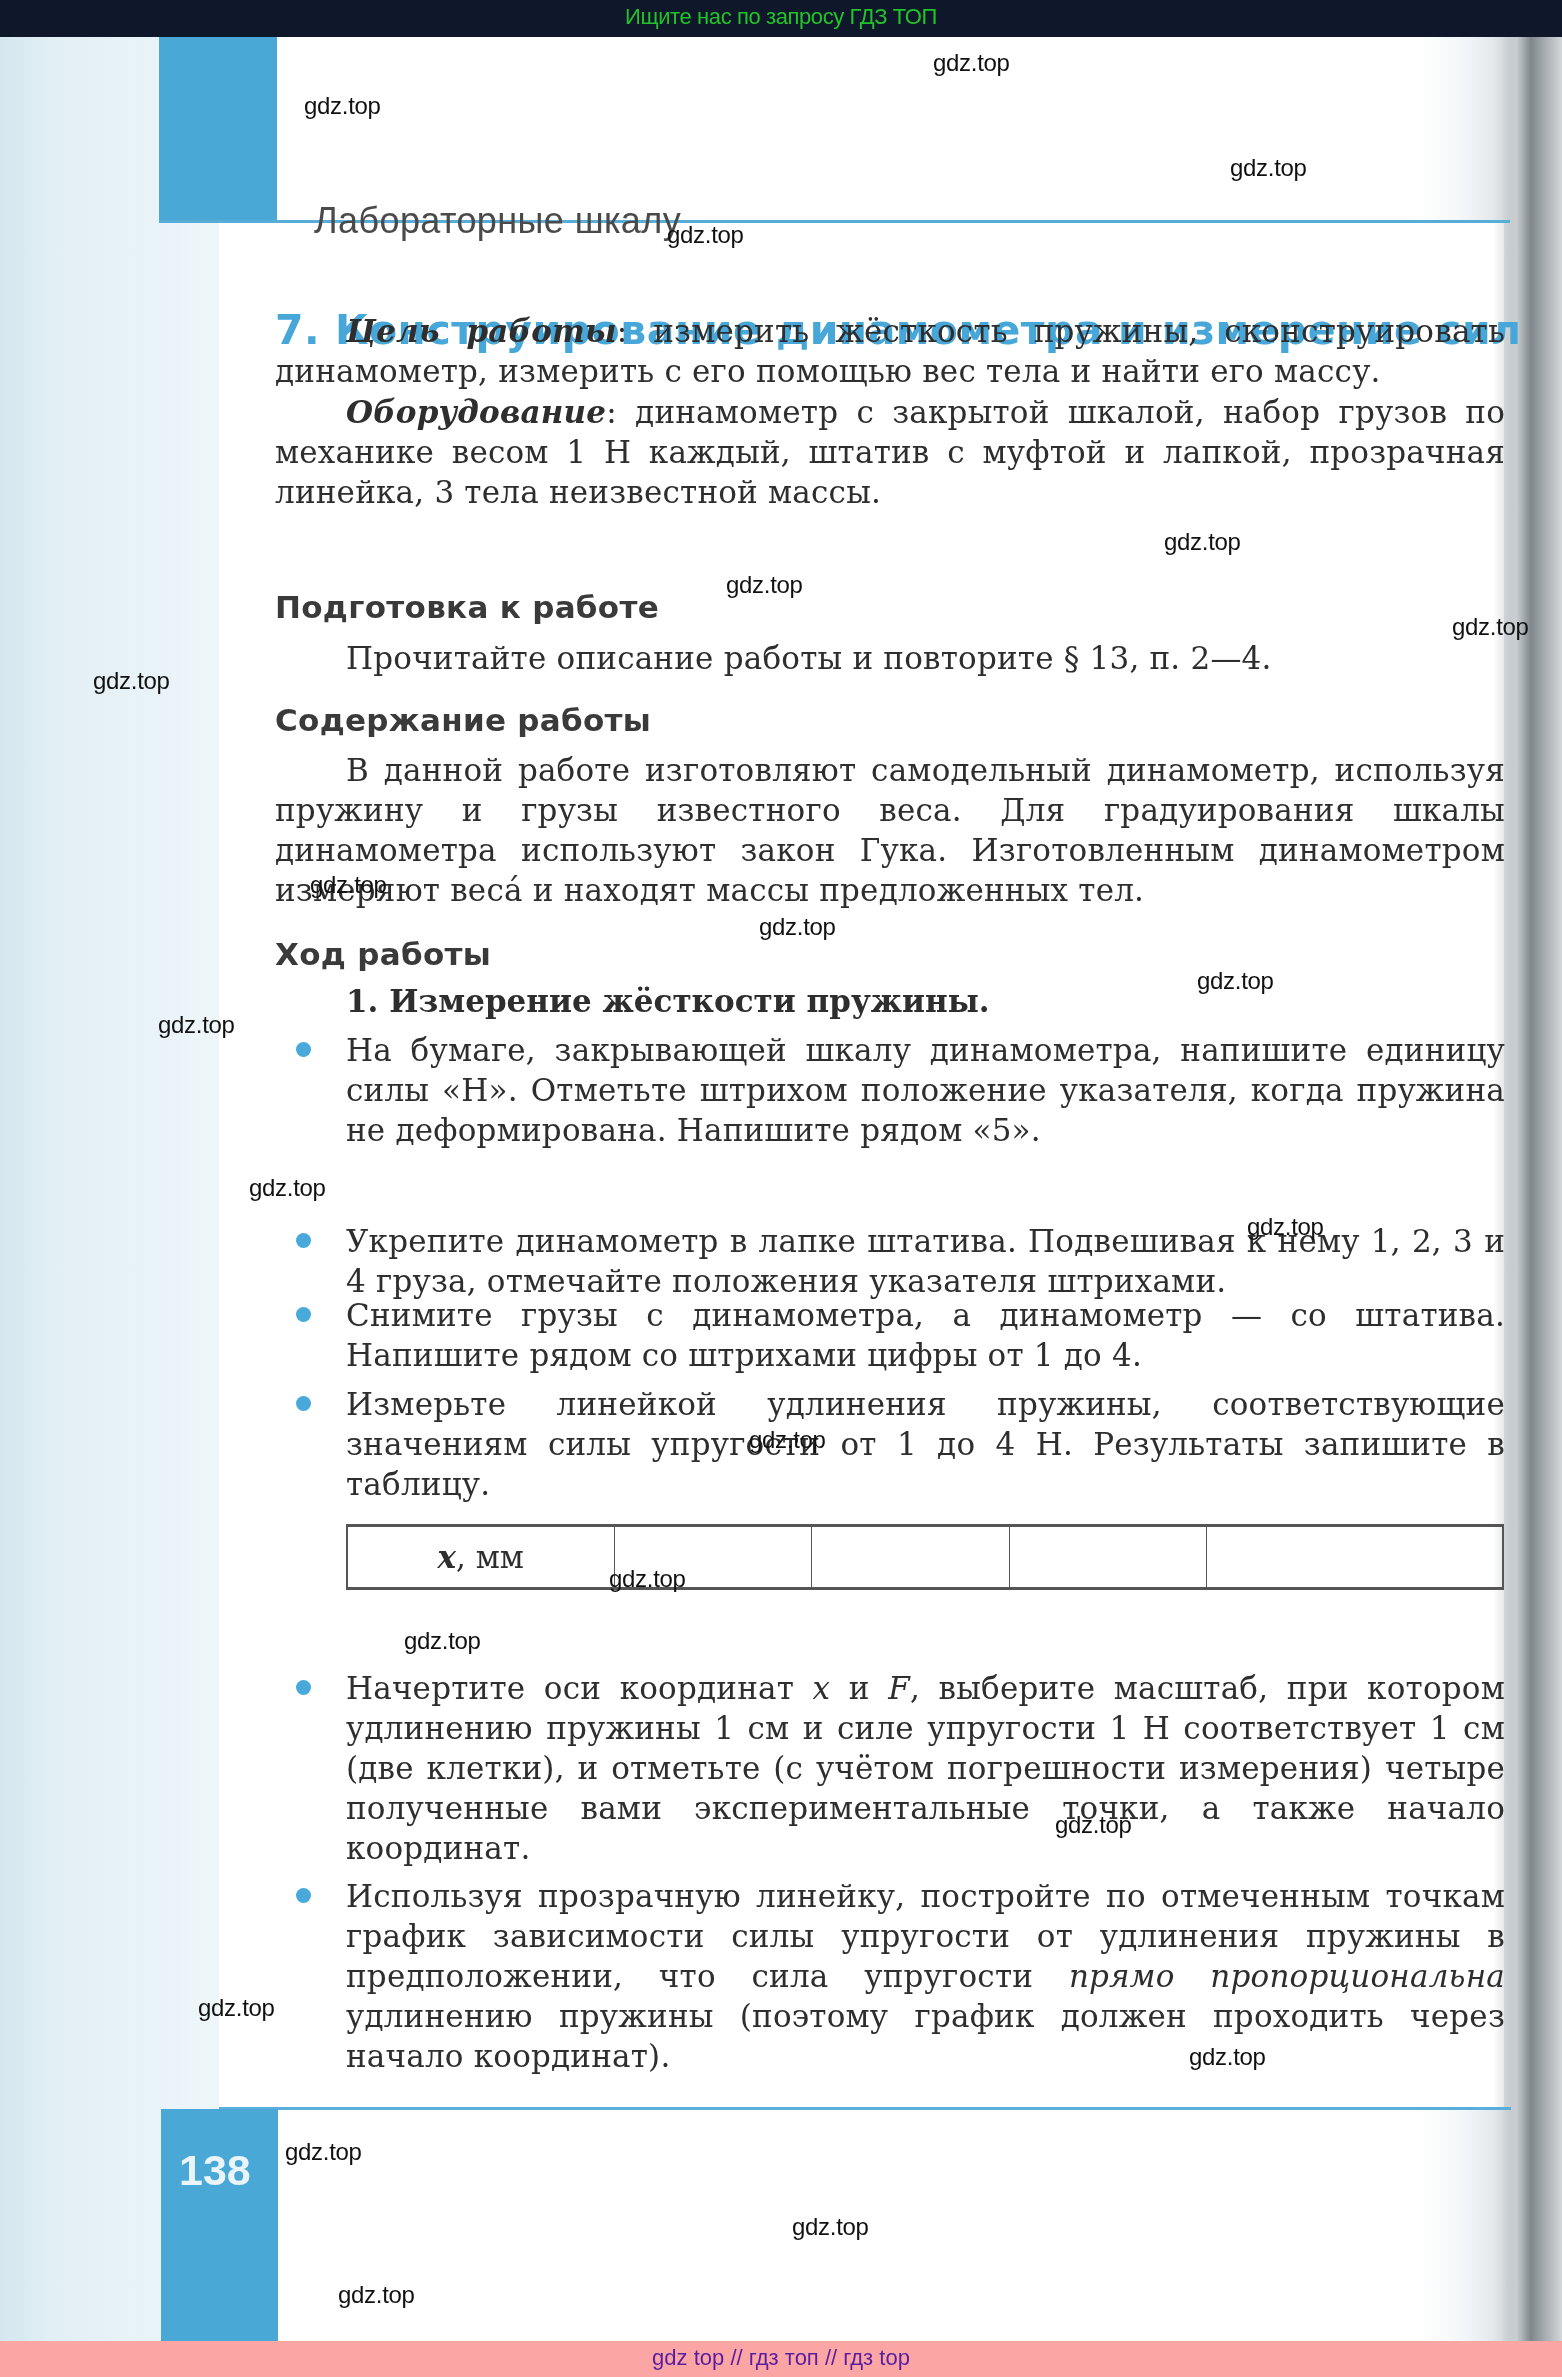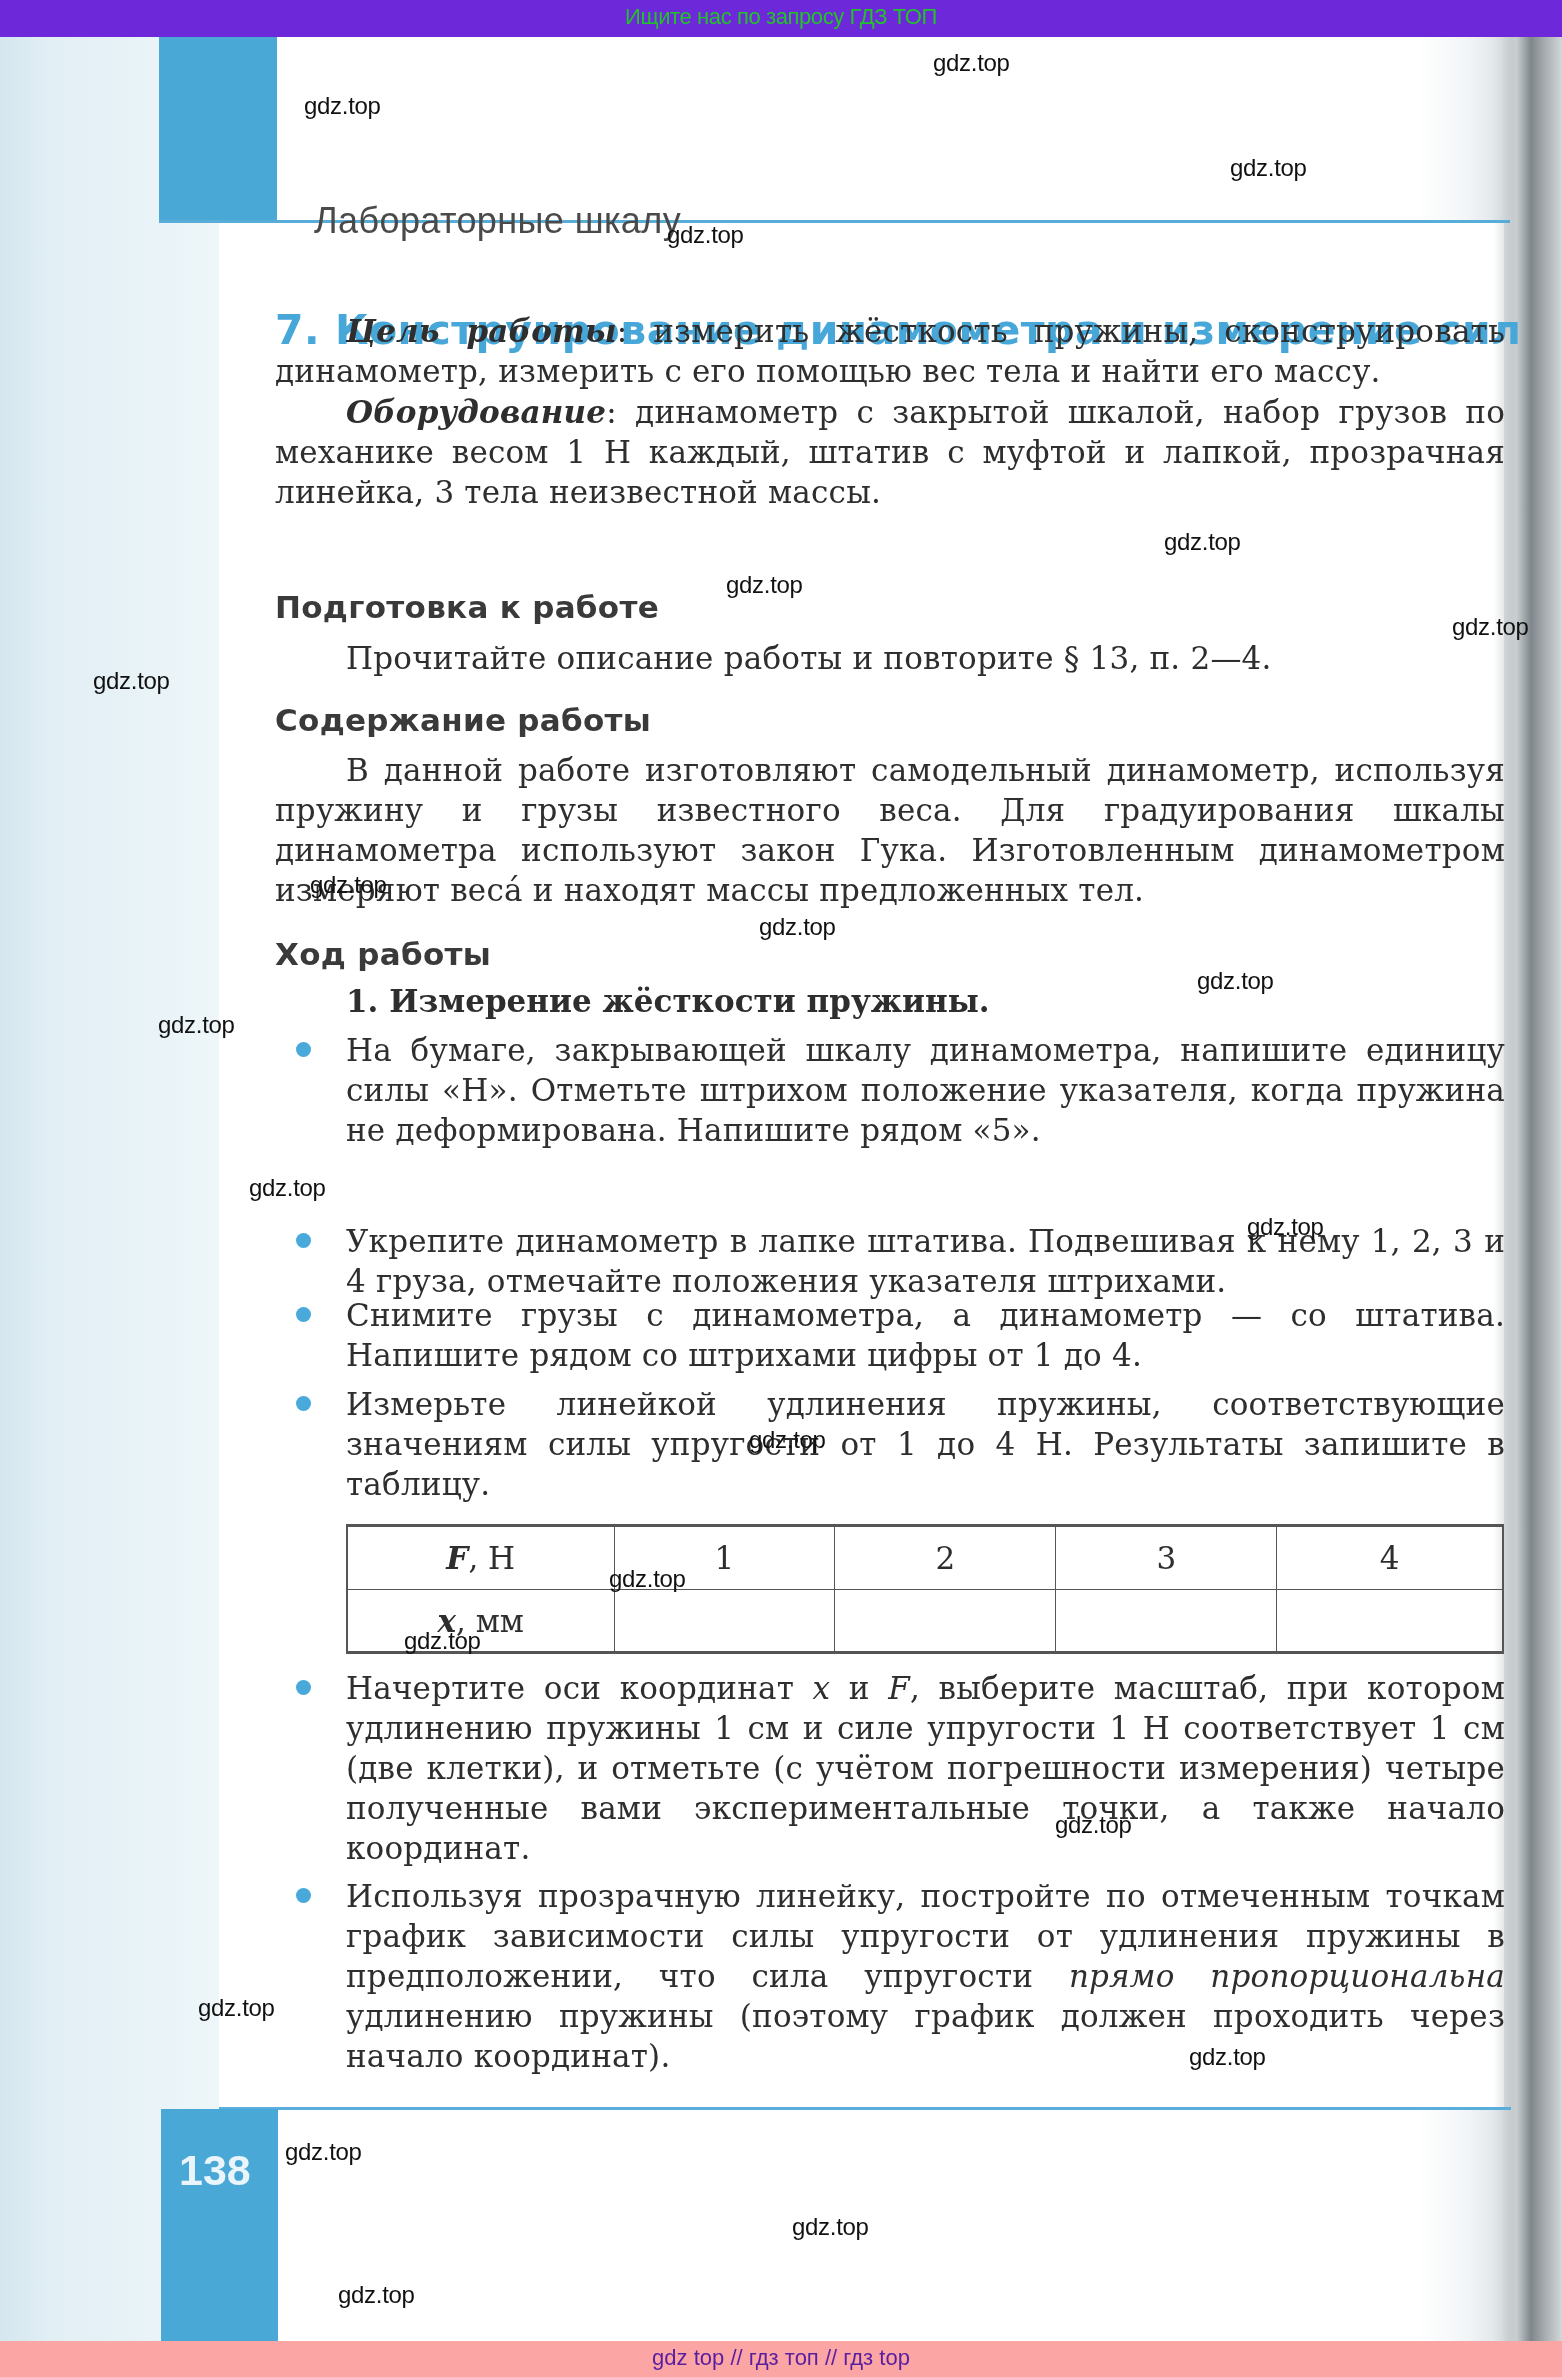--- a/index.html
+++ b/index.html
@@ -1,19 +1,19 @@
 <!DOCTYPE html>
 <html style="font-size:13.3px"><head>
 <meta charset="utf-8">
 <style>
   * { box-sizing: border-box; margin: 0; padding: 0; }
   html, body { width: 1562px; height: 2377px; background: #ffffff; overflow: hidden; }
   body { position: relative; font-family: "DejaVu Serif", "Liberation Serif", serif; color: #2b2b2b; }
 
-  .top-banner { position: absolute; top: 0; left: 0; width: 1562px; height: 37px; background: #6d28d9; text-align: center; }
+  .top-banner { position: absolute; top: 0; left: 0; width: 1562px; height: 37px; background: #0f172a; text-align: center; }
   .top-banner span { font-family: "Liberation Sans", sans-serif; font-size: 22px; color: #22c32a; line-height: 33px; letter-spacing: -0.4px; }
 
   .page { position: absolute; top: 37px; left: 0; width: 1562px; height: 2304px;
           background: linear-gradient(90deg, #d9e8ef 0px, #e7f1f6 33px, #eef5f8 100px, #f6fafc 158px, #ffffff 217px, #ffffff 1418px, #f2f5f7 1468px, #dfe4e7 1502px, #8e959a 1527px, #b9bec2 1543px, #e8ebed 1562px); }
   .left-margin { position: absolute; top: 0; left: 0; width: 219px; height: 100%;
           background: linear-gradient(90deg, #d4e6ee 0px, #e2eff5 50px, #eaf4f8 167px, #eef6f9 219px); }
   .right-shadow { position: absolute; top: 0; left: 1493px; width: 69px; height: 100%;
           background: linear-gradient(90deg, rgba(255,255,255,0) 0px, #c9ced1 23.4px, #7f878c 38px, #a7adb1 52px, #d3d7d9 69px); }
 
   .blue-tab-top { position: absolute; top: 0; left: 159px; width: 118px; height: 185px; background: #4aa8d6; }
@@ -103,27 +103,20 @@
     <div class="text">Снимите грузы с динамометра, а динамометр — со штатива. Напишите рядом со штрихами цифры от 1 до 4.</div>
   </div>
 
   <div class="bullet" style="top:1347px;">
     <span class="dot"></span>
     <div class="text">Измерьте линейкой удлинения пружины, соответствующие значениям силы упругости от 1 до 4 Н. Результаты запишите в таблицу.</div>
   </div>
 
   <table class="data-table">
     <tbody>
-        <tr>
-      <td class="hdr"><i>F</i><span>, Н</span></td>
-      <td>1</td>
-      <td>2</td>
-      <td>3</td>
-      <td>4</td>
-    </tr>
     <tr>
       <td class="hdr"><i>x</i><span>, мм</span></td>
       <td></td>
       <td></td>
       <td></td>
       <td></td>
     </tr>
   </tbody>
     </table>
 

